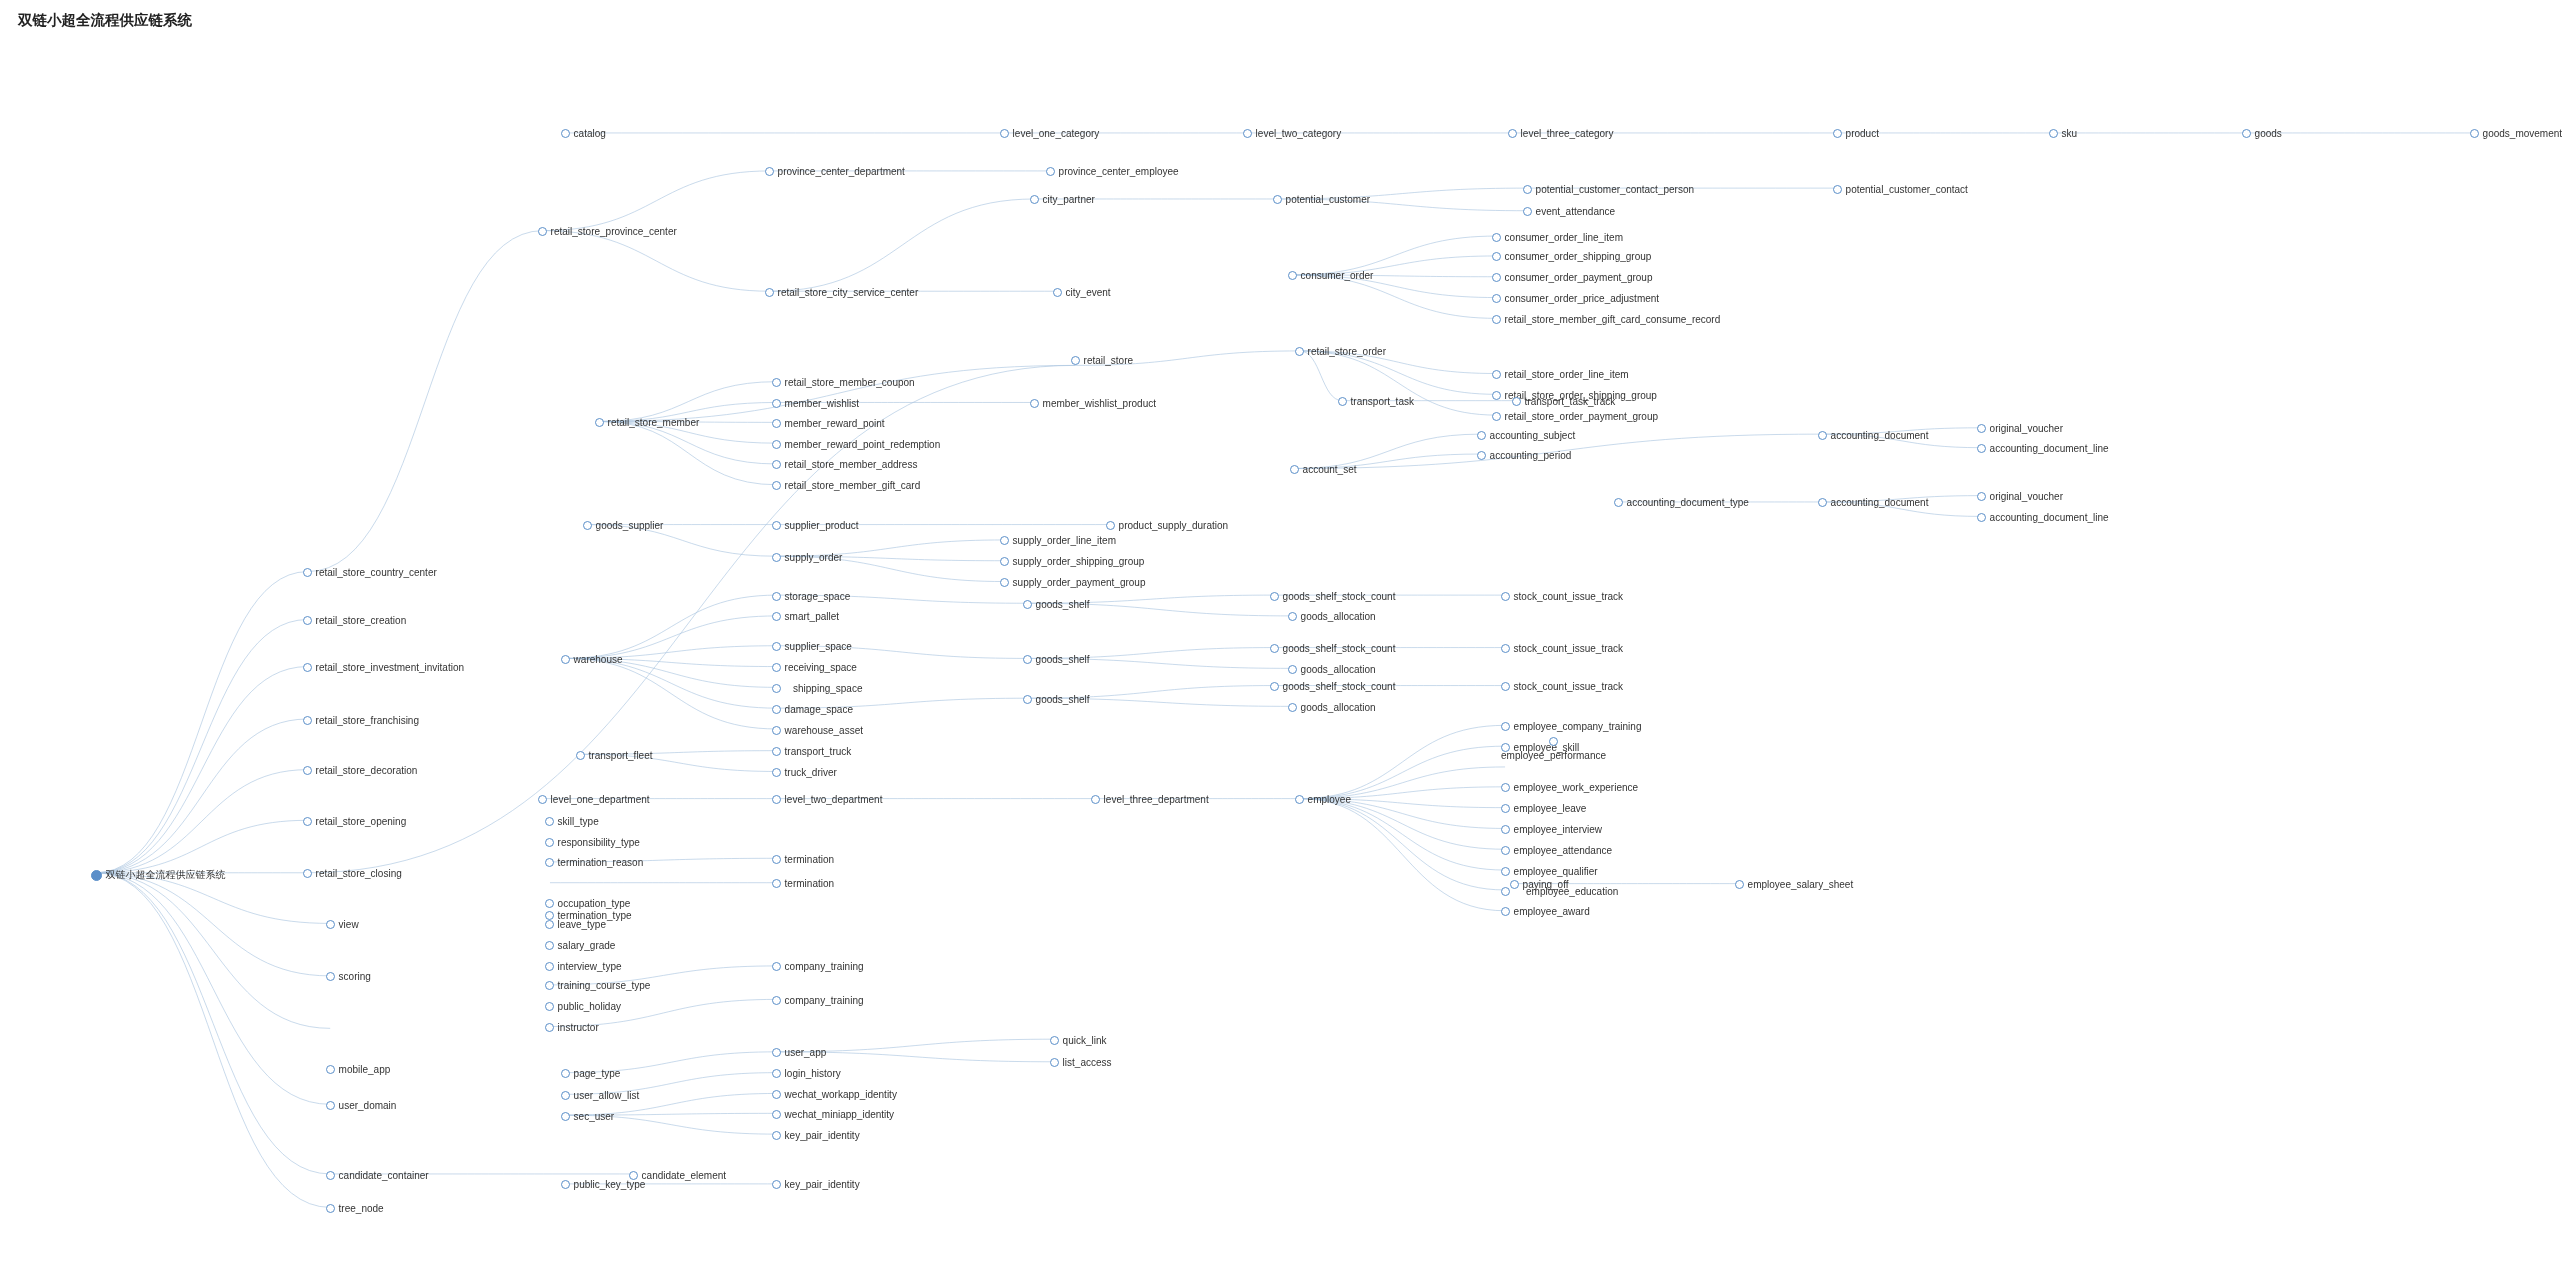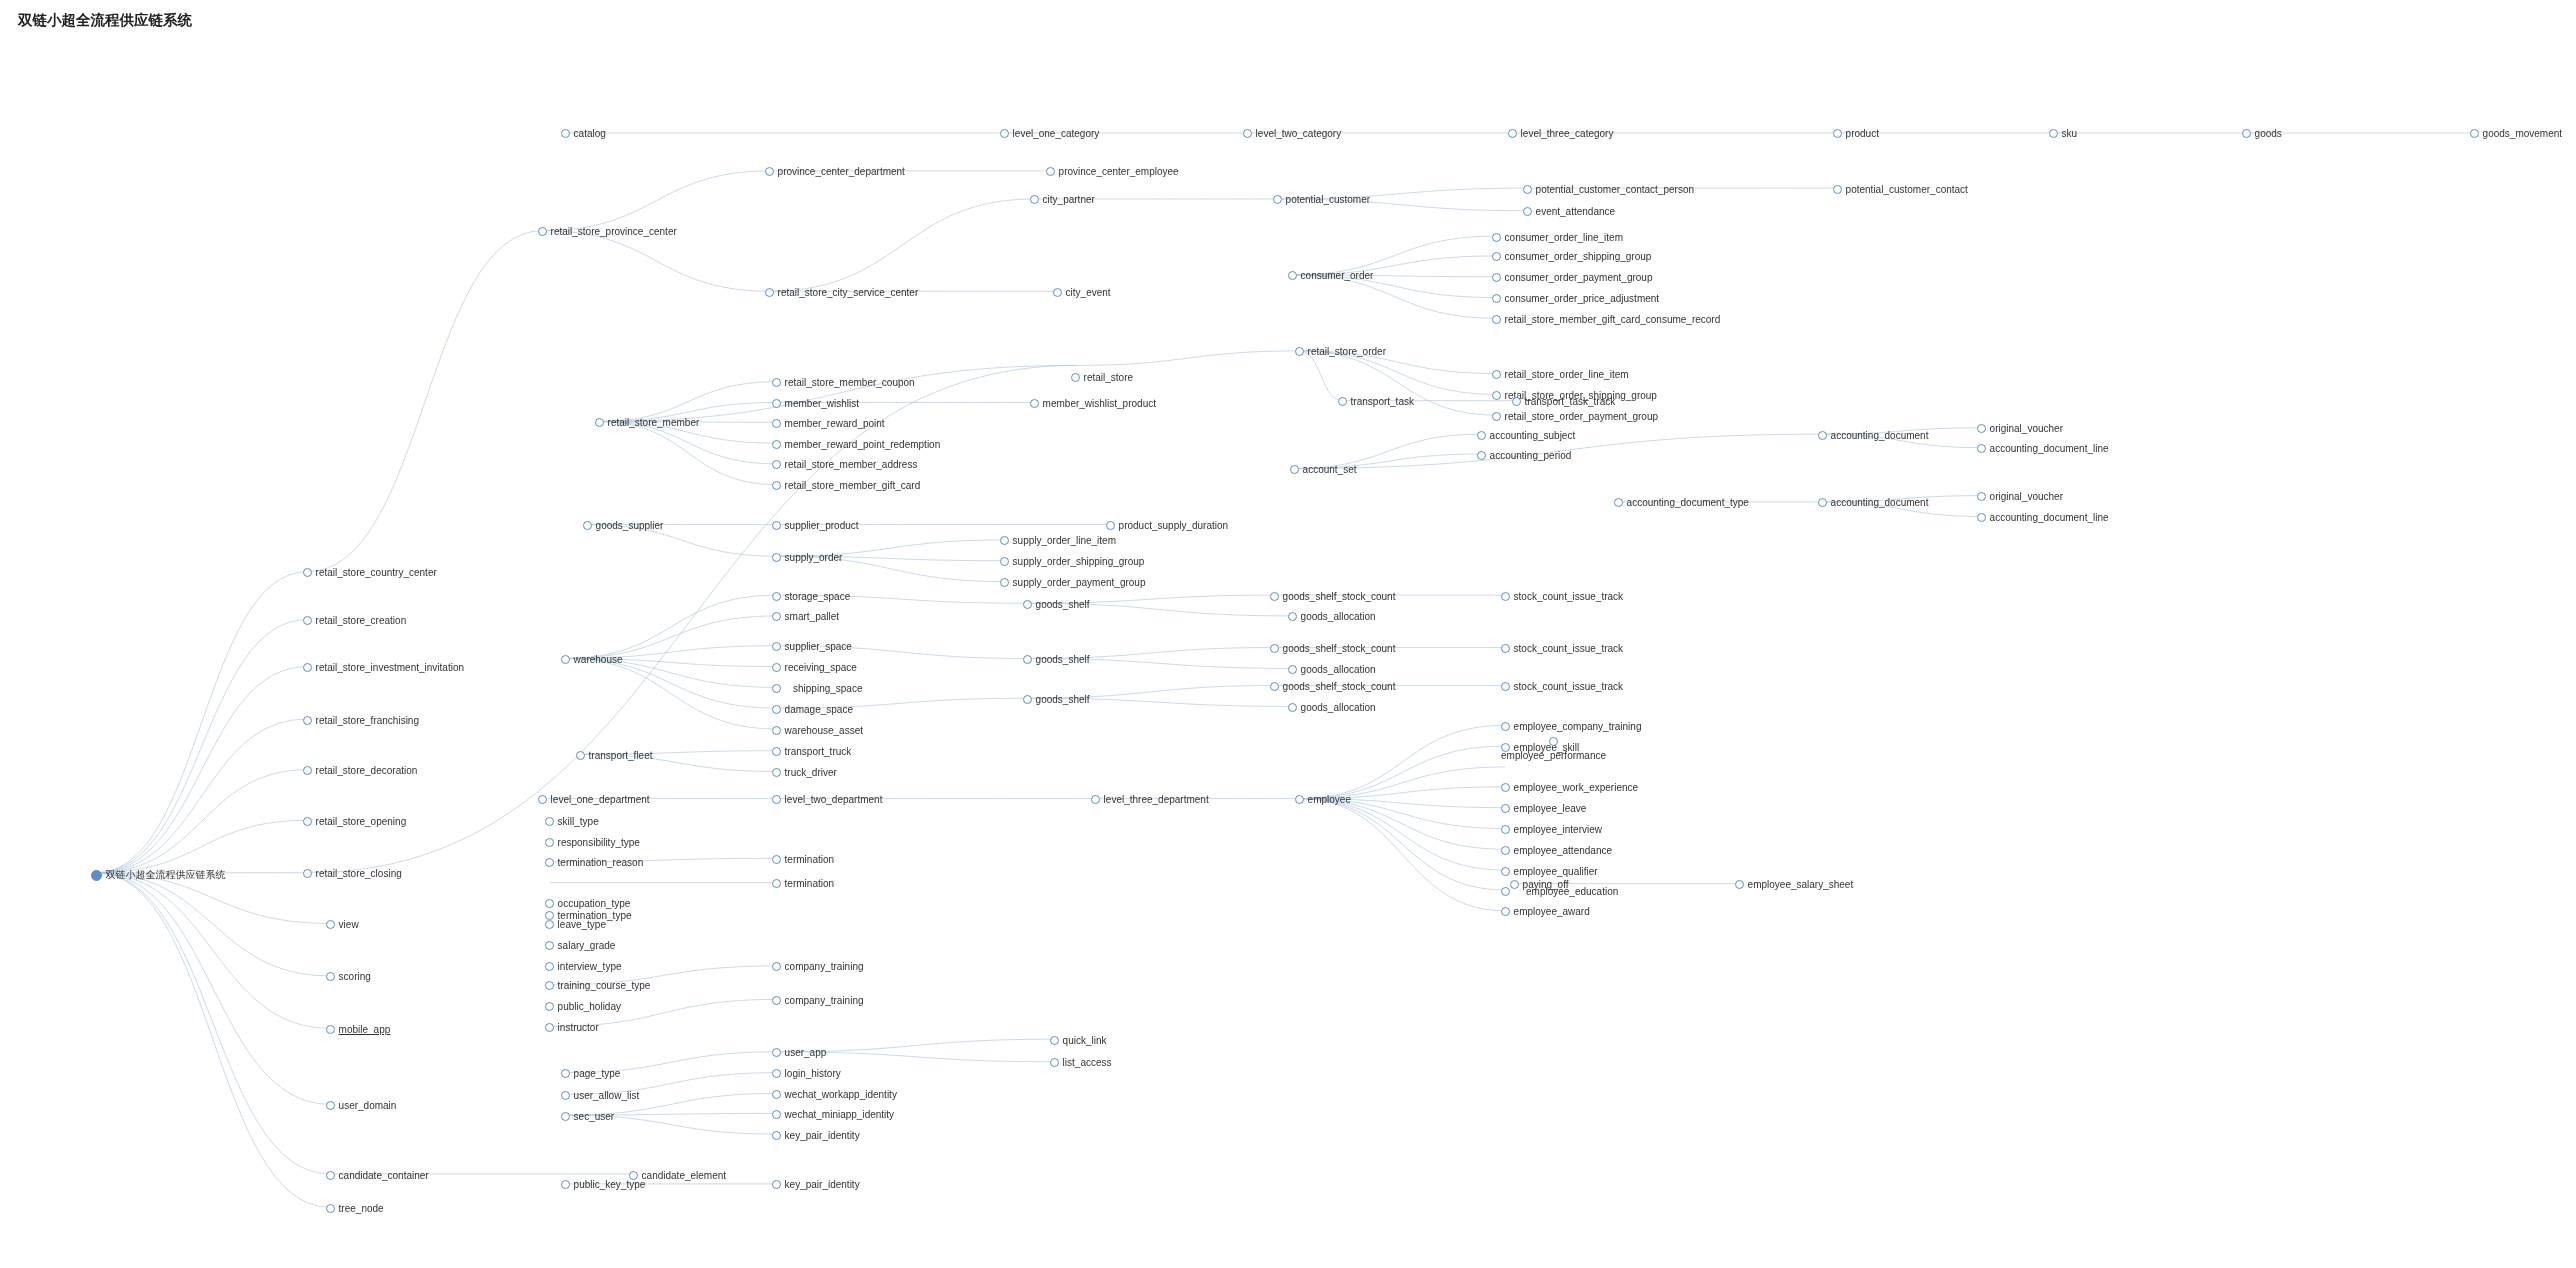--- a/index.html
+++ b/index.html
@@ -211,21 +211,21 @@
       <span class="node-label">retail_store_closing</span>
     </div>
     <div class="node" style="left: 326px; top: 919px;">
       <div class="node-dot"></div>
       <span class="node-label">view</span>
     </div>
     <div class="node" style="left: 326px; top: 971px;">
       <div class="node-dot"></div>
       <span class="node-label">scoring</span>
     </div>
-    <div class="node" style="left: 326px; top: 1024px; text-decoration: underline;">
+    <div class="node" style="left: 326px; top: 1064px;">
       <div class="node-dot"></div>
       <span class="node-label">mobile_app</span>
     </div>
     <div class="node" style="left: 326px; top: 1100px;">
       <div class="node-dot"></div>
       <span class="node-label">user_domain</span>
     </div>
     <div class="node" style="left: 326px; top: 1170px;">
       <div class="node-dot"></div>
       <span class="node-label">candidate_container</span>
@@ -511,21 +511,21 @@
       <span class="node-label">level_two_category</span>
     </div>
     <div class="node" style="left: 1273px; top: 194px;">
       <div class="node-dot"></div>
       <span class="node-label">potential_customer</span>
     </div>
     <div class="node" style="left: 1288px; top: 270px;">
       <div class="node-dot"></div>
       <span class="node-label">consumer_order</span>
     </div>
-    <div class="node" style="left: 1071px; top: 372px;">
+    <div class="node" style="left: 1071px; top: 355px;">
       <div class="node-dot"></div>
       <span class="node-label">retail_store</span>
     </div>
     <div class="node" style="left: 1295px; top: 346px;">
       <div class="node-dot"></div>
       <span class="node-label">retail_store_order</span>
     </div>
     <div class="node" style="left: 1338px; top: 396px;">
       <div class="node-dot"></div>
       <span class="node-label">transport_task</span>

